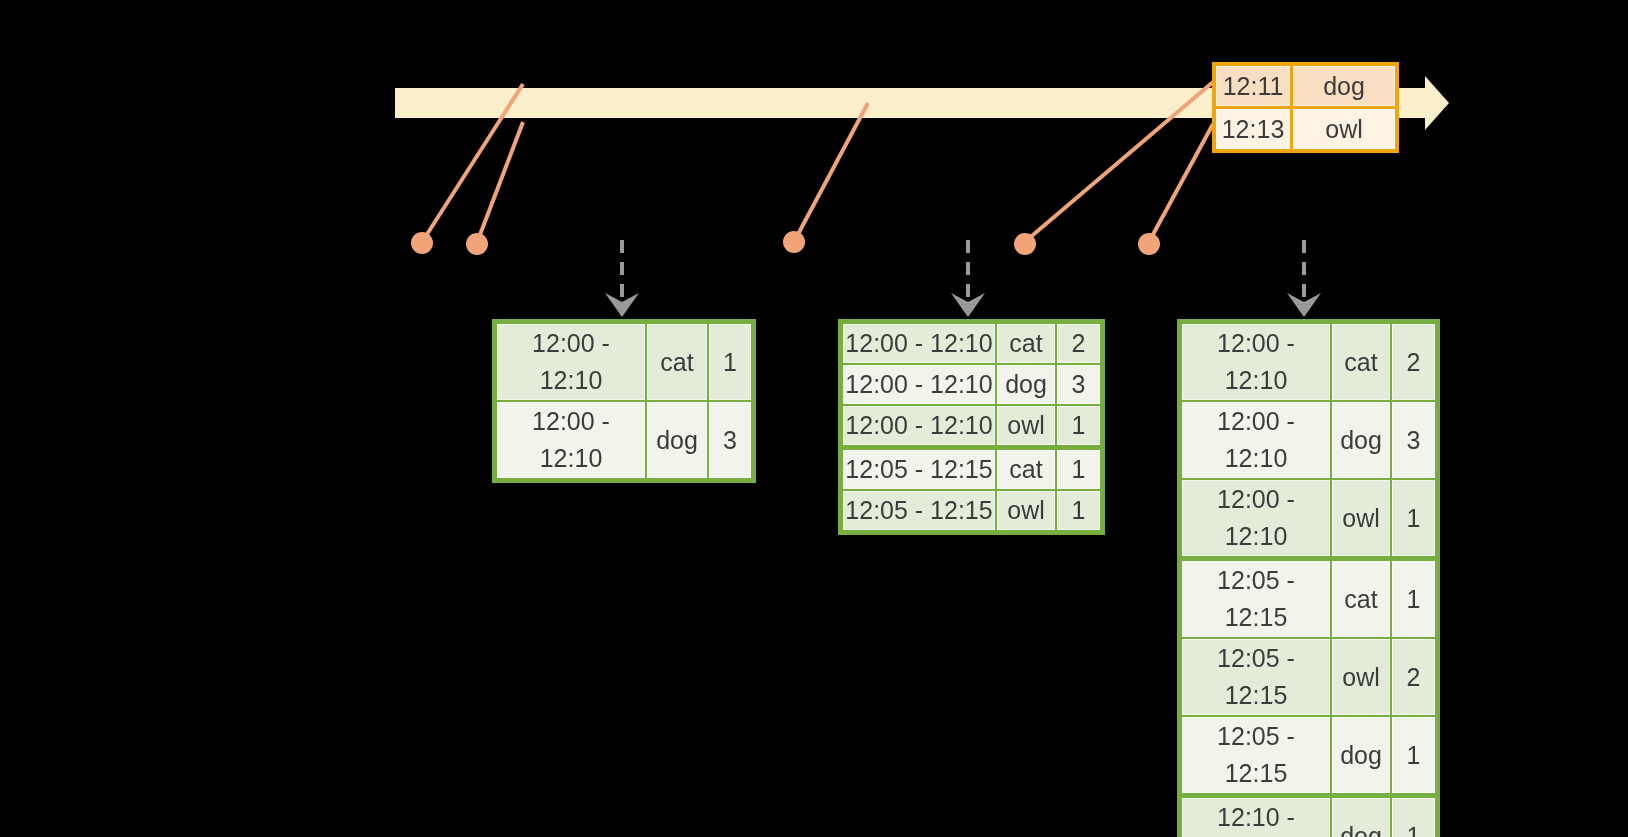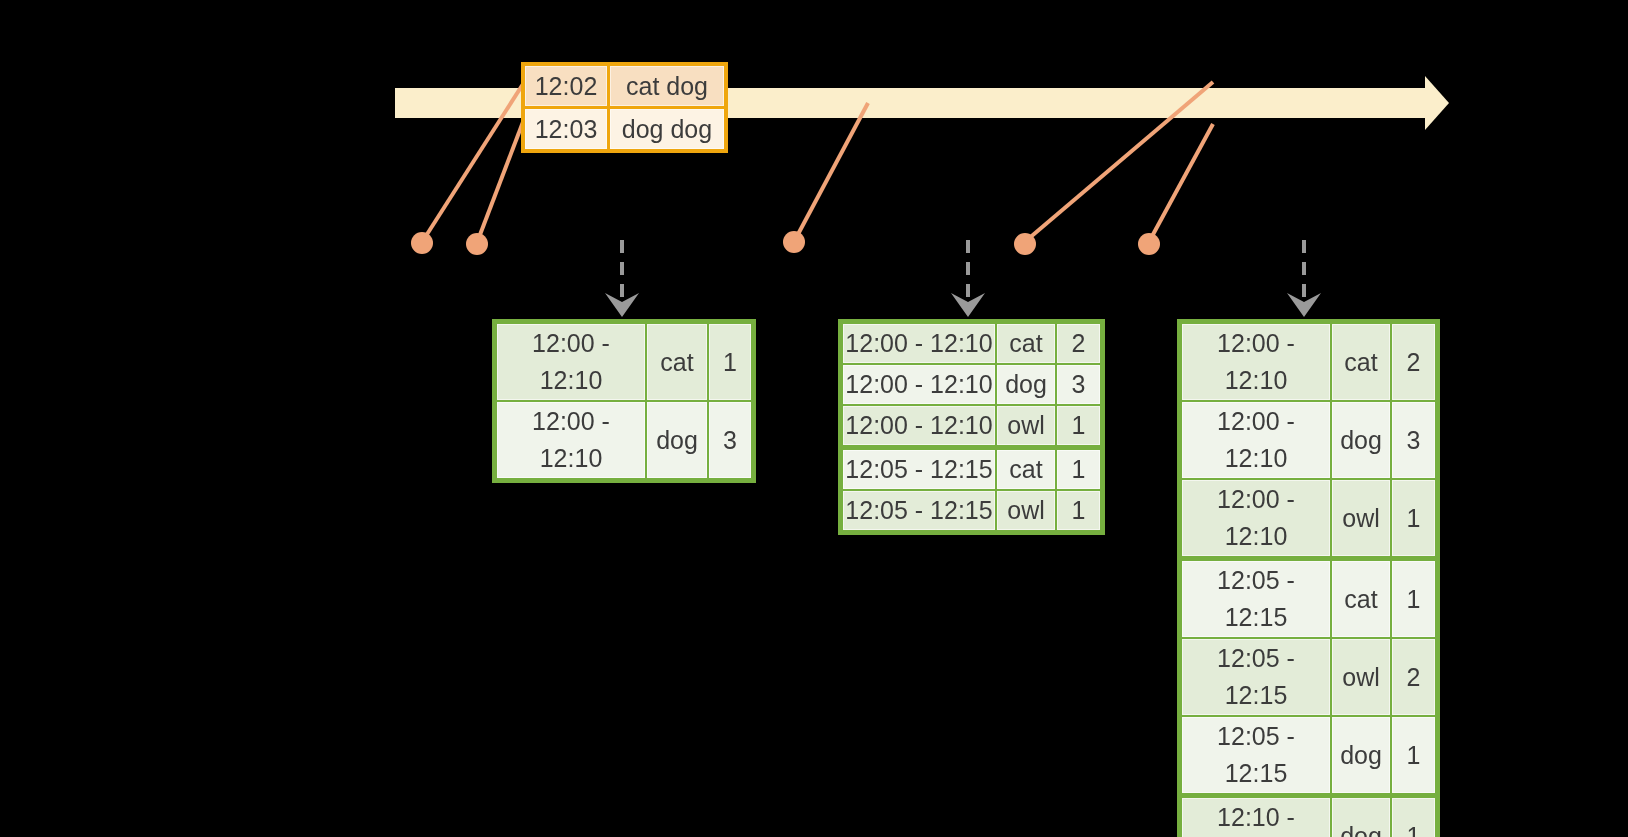--- a/index.html
+++ b/index.html
@@ -89,34 +89,34 @@
         <line x1="968" y1="240" x2="968" y2="298" stroke="#9a9a9a" stroke-width="4" stroke-dasharray="13 9"></line>
         <polygon points="951,293 968,302 985,293 968,317" fill="#9a9a9a"></polygon>
       </g>
       <g>
         <line x1="1304" y1="240" x2="1304" y2="298" stroke="#9a9a9a" stroke-width="4" stroke-dasharray="13 9"></line>
         <polygon points="1287,293 1304,302 1321,293 1304,317" fill="#9a9a9a"></polygon>
       </g>
     </g>
   </svg>
 
-  <table class="event-table ev-t1">
-    <tbody>
-        <tr>
-      <td class="c-time">12:02</td>
-      <td class="c-words">cat dog</td>
-    </tr>
-    <tr>
-      <td class="c-time">12:03</td>
-      <td class="c-words">dog dog</td>
-    </tr>
-  </tbody>
-    </table>
-
-
+
+
+  <table class="event-table ev-t3">
+    <tbody>
+        <tr>
+      <td class="c-time">12:11</td>
+      <td class="c-words">dog</td>
+    </tr>
+    <tr>
+      <td class="c-time">12:13</td>
+      <td class="c-words">owl</td>
+    </tr>
+  </tbody>
+    </table>
 
   <table class="result-table rt-a">
     <tbody>
         <tr>
       <td class="c-window">12:00 - 12:10</td>
       <td class="c-word">cat</td>
       <td class="c-count">1</td>
     </tr>
     <tr>
       <td class="c-window">12:00 - 12:10</td>

